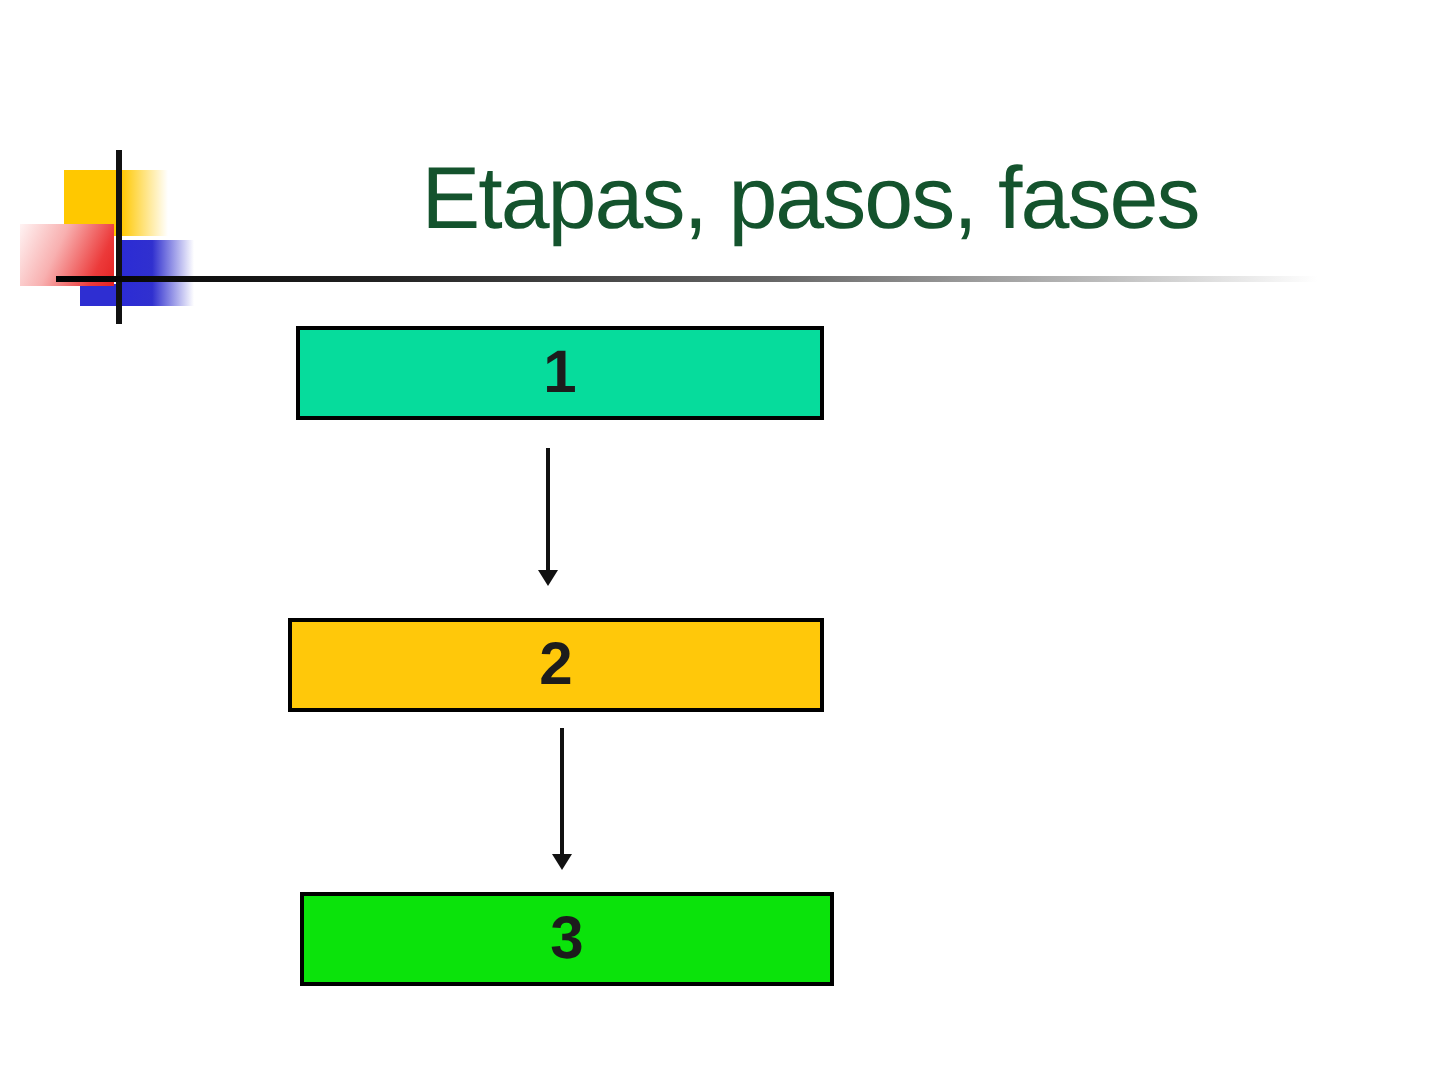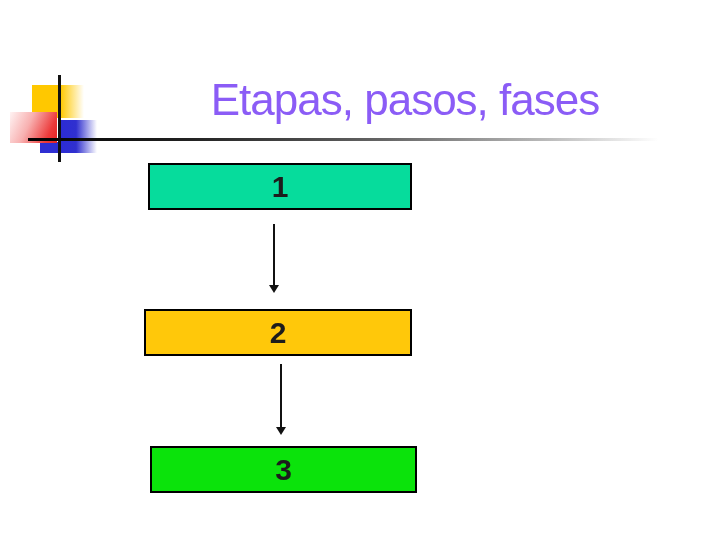--- a/index.html
+++ b/index.html
@@ -102,21 +102,21 @@
 
   <div>
     <div class="sq sq-yellow"></div>
     <div class="sq sq-blue"></div>
     <div class="sq sq-blue-tab"></div>
     <div class="sq sq-pink"></div>
     <div class="vline"></div>
     <div class="hrule"></div>
   </div>
 
-  <h1 class="title" style="color: #8b5cf6;">Etapas, pasos, fases</h1>
+  <h1 class="title" style="color: #14532d;">Etapas, pasos, fases</h1>
 
   <div class="flow-box box-1" style="background-color: rgb(6, 220, 156);">
     <span class="flow-num" style="color: rgb(28, 28, 28);">1</span>
   </div>
 
   <div class="arrow arrow-1">
     <div class="shaft"></div>
     <div class="head"></div>
   </div>
 

